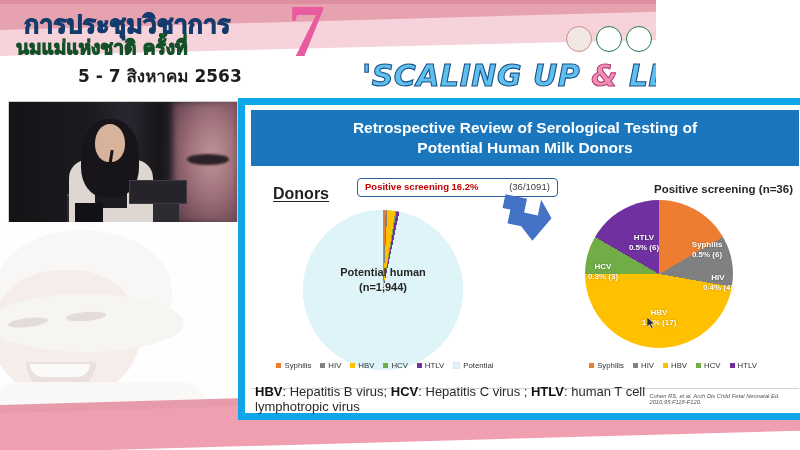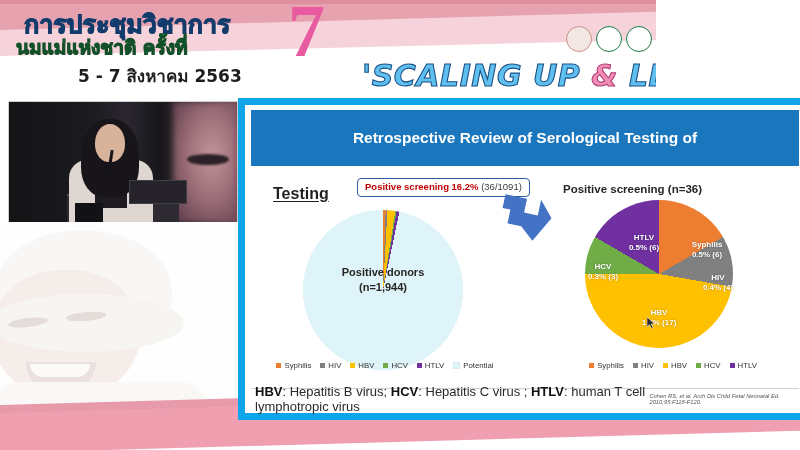--- a/index.html
+++ b/index.html
@@ -91,39 +91,39 @@
   .slide-title{position:absolute;left:6px;top:5px;width:548px;height:56px;background:#1a76bd;
     color:#fff;display:flex;flex-direction:column;align-items:center;justify-content:center;
     font-size:15.5px;font-weight:bold;line-height:20px;text-align:center;}
 
   .result-lbl{position:absolute;left:28px;top:80px;font-size:16px;font-weight:bold;color:#1f1f1f;
     text-decoration:underline;text-underline-offset:2px;}
 
   .callout{position:absolute;left:112px;top:73px;padding:2px 7px 3px 7px;background:#fff;
     border:1.4px solid #2e5fa3;border-radius:4px;white-space:nowrap;font-size:9.5px;line-height:12px;}
   .callout .hi{color:#c00000;font-weight:bold;}
-  .callout .sub{color:#3b3b3b;}
+  .callout .sub{color:#3b3b3b;margin-left:28px;}
 
   .arrow{position:absolute;left:252px;top:88px;width:58px;height:50px;}
 
   
   .pie-left{position:absolute;left:58px;top:105px;width:160px;height:160px;border-radius:50%;
     background:#dff4f8;}
   .pie-left-slices{position:absolute;inset:0;border-radius:50%;
     background:conic-gradient(from 0deg,
       #ed7d31 0deg 1.9deg,
       #808080 1.9deg 3.2deg,
       #ffc000 3.2deg 8.8deg,
       #70ad47 8.8deg 9.8deg,
       #7030a0 9.8deg 11.8deg,
       #dff4f8 11.8deg 360deg);}
   .pie-left-lbl{position:absolute;left:58px;top:160px;width:160px;text-align:center;
     font-size:11px;font-weight:bold;color:#262626;line-height:15px;}
 
-  .pie-right-title{position:absolute;left:318px;top:78px;width:230px;text-align:left;
+  .pie-right-title{position:absolute;left:318px;top:78px;width:230px;text-align:right;
     font-size:11.5px;font-weight:bold;color:#262626;}
   .pie-right{position:absolute;left:340px;top:95px;width:148px;height:148px;border-radius:50%;
     background:conic-gradient(from 0deg,
       #ed7d31 0deg 60deg,
       #808080 60deg 100deg,
       #ffc000 100deg 270deg,
       #70ad47 270deg 300deg,
       #7030a0 300deg 360deg);}
   .pl{position:absolute;color:#fff;font-size:8px;font-weight:bold;text-align:center;line-height:10px;
      text-shadow:0 0 2px rgba(0,0,0,.35);white-space:nowrap;}
@@ -201,37 +201,38 @@
     <div class="kid-veil"></div>
   </div>
 
   <div class="botstrip"></div>
   <div class="botstrip-in"></div>
 
   <div class="slide">
 
     <div class="slide-title">
       <span>Retrospective Review of Serological Testing of</span>
-    </div>
-
-    <div class="result-lbl">Testing</div>
+      <span>Potential Human Milk Donors</span>
+    </div>
+
+    <div class="result-lbl">Donors</div>
 
     <div class="callout">
       <span class="hi">Positive screening 16.2%</span><span class="sub"> (36/1091)</span>
     </div>
 
     <svg class="arrow" viewBox="0 0 58 50">
       <polygon points="4,6 26,6 26,20 40,20 40,4 54,20 40,46 26,34 12,34 12,20 4,20" fill="#4472c4" transform="rotate(12 29 25)"></polygon>
     </svg>
 
     <div class="pie-left">
       <div class="pie-left-slices"></div>
     </div>
     <div class="pie-left-lbl">
-      <div>Positive donors</div>
+      <div>Potential human</div>
       <div>(n=1,944)</div>
     </div>
 
     <div class="pie-right-title">Positive screening (n=36)</div>
     <div class="pie-right"></div>
 
     <div class="pl" style="left:434px;top:135px;width:56px;">
       <div>Syphilis</div>
       <div>0.5% (6)</div>
     </div>

